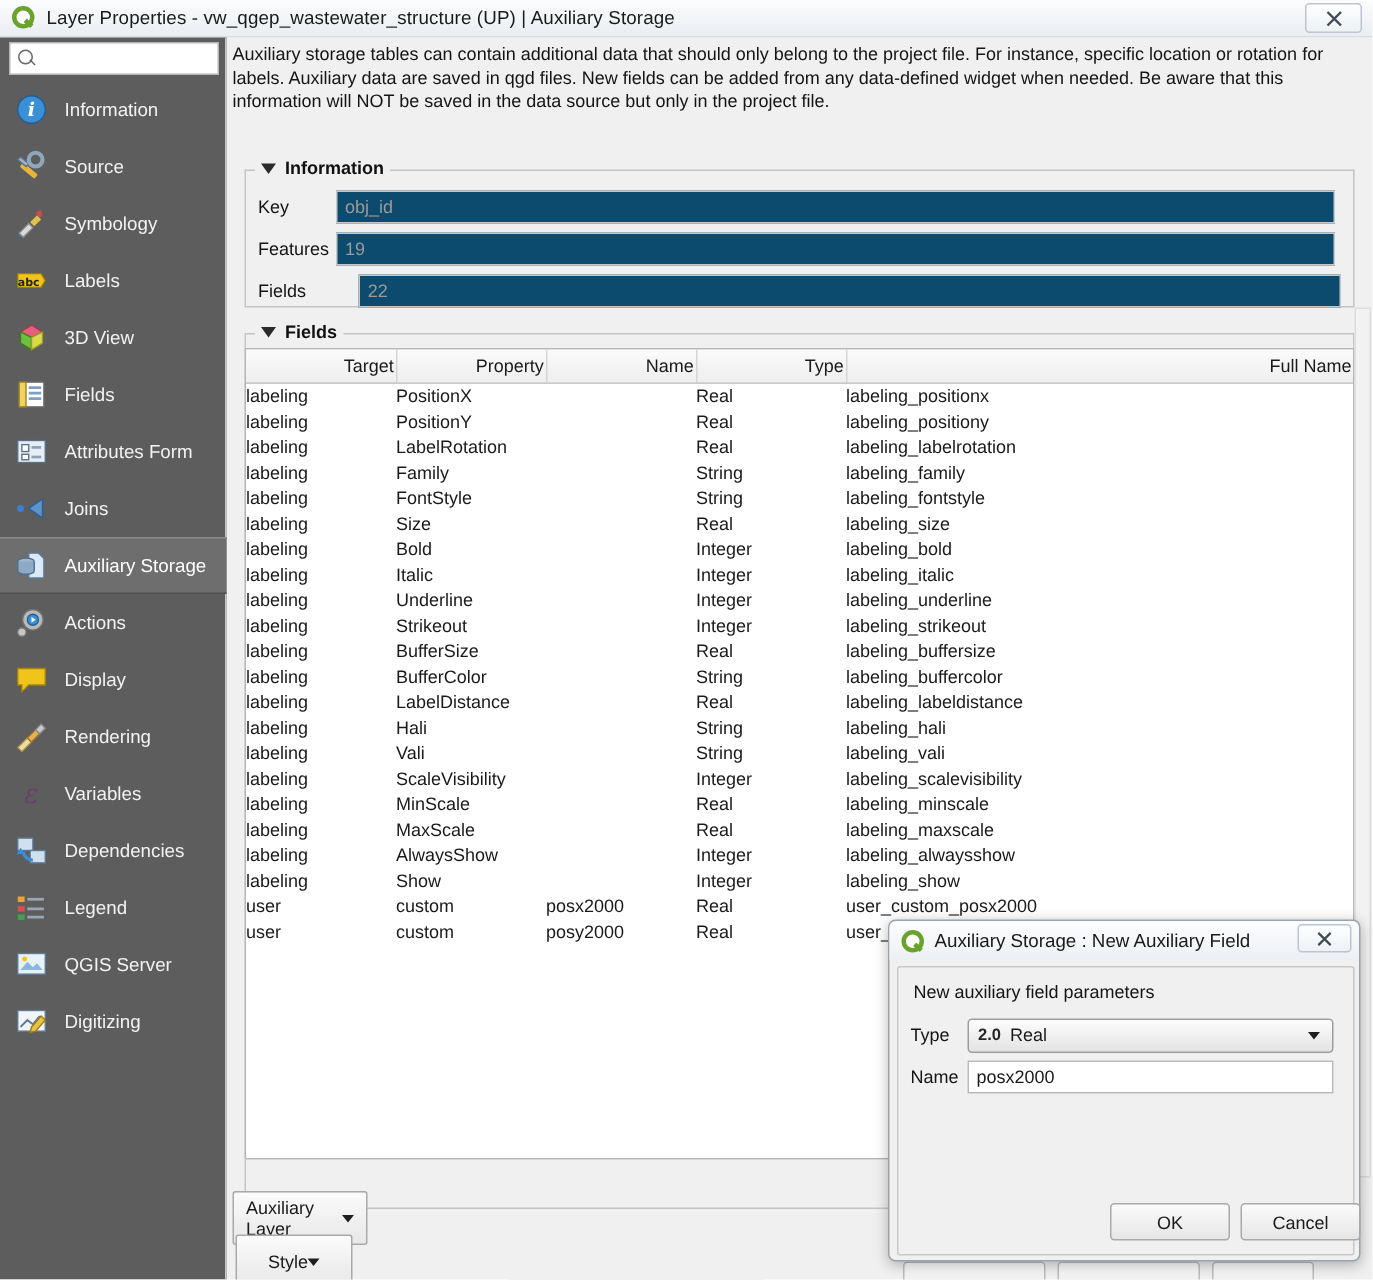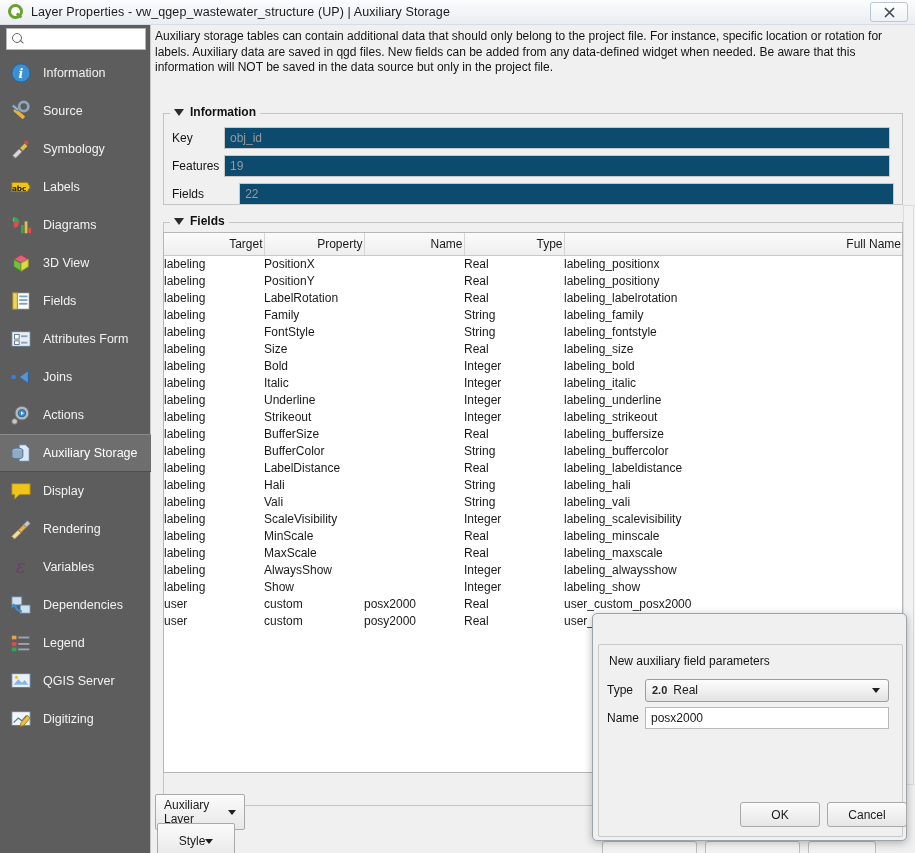--- a/index.html
+++ b/index.html
@@ -309,33 +309,20 @@
             <svg width="22" height="22" viewBox="0 0 24 24">
               <path d="M2 7 h17 l3 5 -3 5 H2z" fill="#f0c419" stroke="#9b7d0c"></path>
               <text x="10" y="16" font-size="8" font-weight="bold" text-anchor="middle" fill="#222" font-family="DejaVu Sans, sans-serif">abc</text>
             </svg>
           </span>
           <span class="nav-label">Labels</span>
         </div>
         <div class="nav-item">
           <span class="nav-icon">
             <svg width="22" height="22" viewBox="0 0 24 24">
-              <path d="M4 3 a6 6 0 0 1 6 6 h-6z" fill="#3fa34d"></path>
-              <path d="M10 9 a6 6 0 0 1 -6 6 V9z" fill="#d94f4f"></path>
-              <path d="M4 9 a6 6 0 0 1 0-6 v6z" fill="#e2c044"></path>
-              <rect x="12" y="12" width="3" height="9" fill="#3fa34d"></rect>
-              <rect x="16" y="8" width="3" height="13" fill="#e2c044"></rect>
-              <rect x="20" y="15" width="3" height="6" fill="#d94f4f"></rect>
-            </svg>
-          </span>
-          <span class="nav-label">Diagrams</span>
-        </div>
-        <div class="nav-item">
-          <span class="nav-icon">
-            <svg width="22" height="22" viewBox="0 0 24 24">
               <path d="M4 8 l8-5 8 5 -8 4z" fill="#e2607b" stroke="#a63a52"></path>
               <path d="M4 8 v8 l8 5 V12z" fill="#6fbf3f" stroke="#3d7a22"></path>
               <path d="M20 8 v8 l-8 5 V12z" fill="#d9d94a" stroke="#9b9b22"></path>
             </svg>
           </span>
           <span class="nav-label">3D View</span>
         </div>
         <div class="nav-item">
           <span class="nav-icon">
             <svg width="22" height="22" viewBox="0 0 24 24">
@@ -362,40 +349,40 @@
         </div>
         <div class="nav-item">
           <span class="nav-icon">
             <svg width="22" height="22" viewBox="0 0 24 24">
               <circle cx="4" cy="12" r="2.5" fill="#3b7fd4"></circle>
               <path d="M20 5 l-10 7 10 7z" fill="#5d93c9" stroke="#2e5f94"></path>
             </svg>
           </span>
           <span class="nav-label">Joins</span>
         </div>
+        <div class="nav-item active">
+          <span class="nav-icon">
+            <svg width="22" height="22" viewBox="0 0 24 24">
+              <path d="M10 3 h7 l4 4 v14 h-11z" fill="#dce9f6" stroke="#5c7a99"></path>
+              <ellipse cx="8" cy="9" rx="6" ry="2.4" fill="#9fb8cf" stroke="#4f6e8c"></ellipse>
+              <path d="M2 9 v7 a6 2.4 0 0 0 12 0 V9" fill="#8daac6" stroke="#4f6e8c"></path>
+            </svg>
+          </span>
+          <span class="nav-label">Auxiliary Storage</span>
+        </div>
         <div class="nav-item">
           <span class="nav-icon">
             <svg width="22" height="22" viewBox="0 0 24 24">
               <circle cx="13" cy="10" r="7.5" fill="#b9b9b9" stroke="#717171"></circle>
               <circle cx="13" cy="10" r="4" fill="#3b8fd4" stroke="#1f5f96"></circle>
               <path d="M12 8 l3 2 -3 2z" fill="#fff"></path>
               <circle cx="5" cy="19" r="3" fill="#c6c6c6" stroke="#7d7d7d"></circle>
             </svg>
           </span>
           <span class="nav-label">Actions</span>
-        </div>
-        <div class="nav-item active">
-          <span class="nav-icon">
-            <svg width="22" height="22" viewBox="0 0 24 24">
-              <path d="M10 3 h7 l4 4 v14 h-11z" fill="#dce9f6" stroke="#5c7a99"></path>
-              <ellipse cx="8" cy="9" rx="6" ry="2.4" fill="#9fb8cf" stroke="#4f6e8c"></ellipse>
-              <path d="M2 9 v7 a6 2.4 0 0 0 12 0 V9" fill="#8daac6" stroke="#4f6e8c"></path>
-            </svg>
-          </span>
-          <span class="nav-label">Auxiliary Storage</span>
         </div>
         <div class="nav-item">
           <span class="nav-icon">
             <svg width="22" height="22" viewBox="0 0 24 24">
               <path d="M2 4 h20 v12 H10 l-5 5 v-5 H2z" fill="#f0c419" stroke="#a3830f"></path>
             </svg>
           </span>
           <span class="nav-label">Display</span>
         </div>
         <div class="nav-item">
@@ -691,20 +678,29 @@
     </div>
 
     <div class="cut-btn" style="left:450px; width:95px;"></div>
     <div class="cut-btn" style="left:553px; width:95px;"></div>
     <div class="cut-btn" style="left:656px; width:68px;"></div>
 
     <div id="content-scroll"></div>
   </div>
 
   <div id="modal">
+    <div id="modal-title">
+      <span class="qicon"><span class="qgis-q"></span></span>
+      <span class="t">Auxiliary Storage : New Auxiliary Field</span>
+      <div id="modal-close">
+        <svg width="10" height="10" viewBox="0 0 11 11" aria-hidden="true">
+          <path d="M1 1 L10 10 M10 1 L1 10" stroke="#404a55" stroke-width="1.6" fill="none"></path>
+        </svg>
+      </div>
+    </div>
 
     <div id="modal-body">
       <div id="modal-hint">New auxiliary field parameters</div>
 
       <div class="m-row" style="top:33px;">
         <span class="m-label">Type</span>
         <span id="type-combo">
           <span class="num">2.0</span>
           <span>Real</span>
           <span class="caret"></span>

